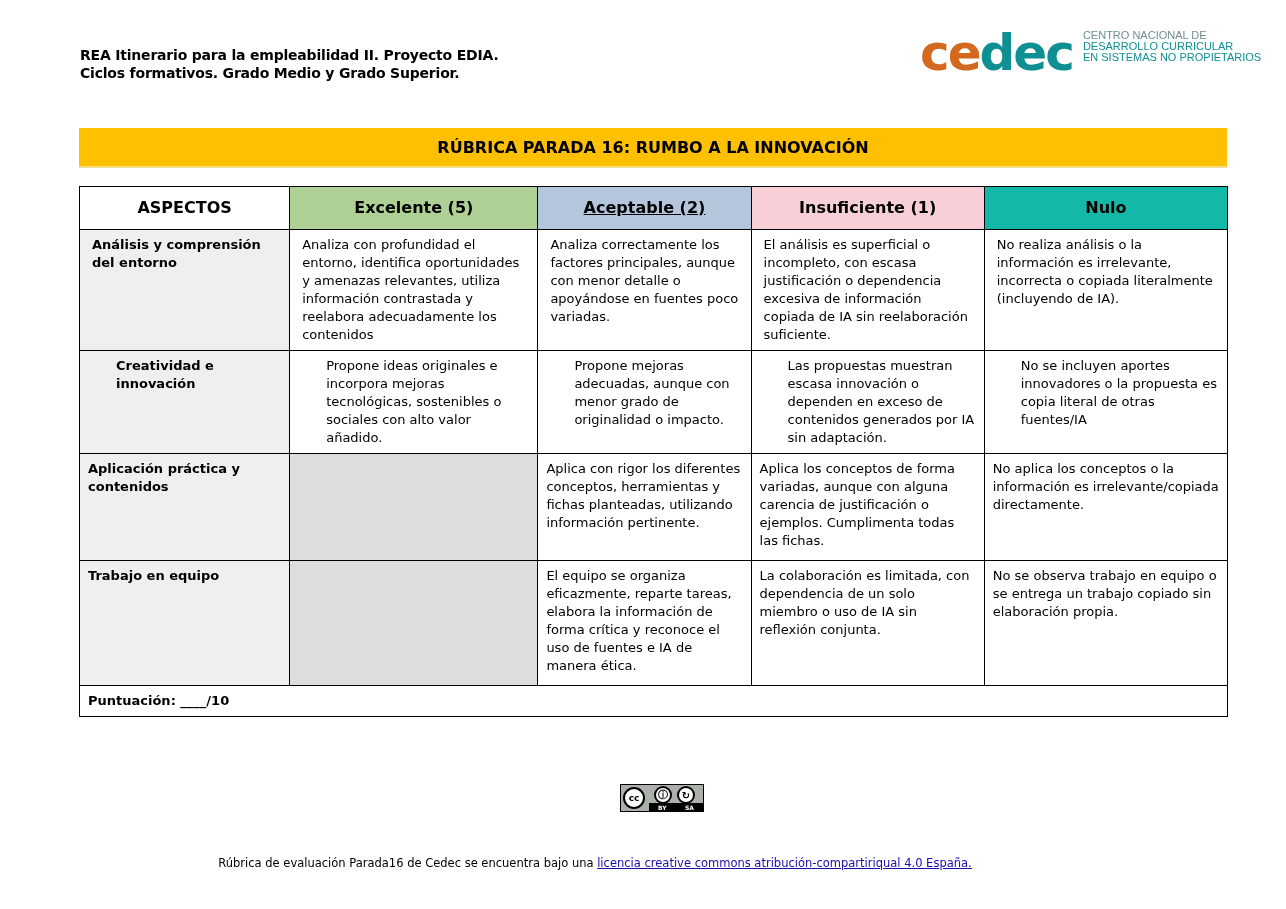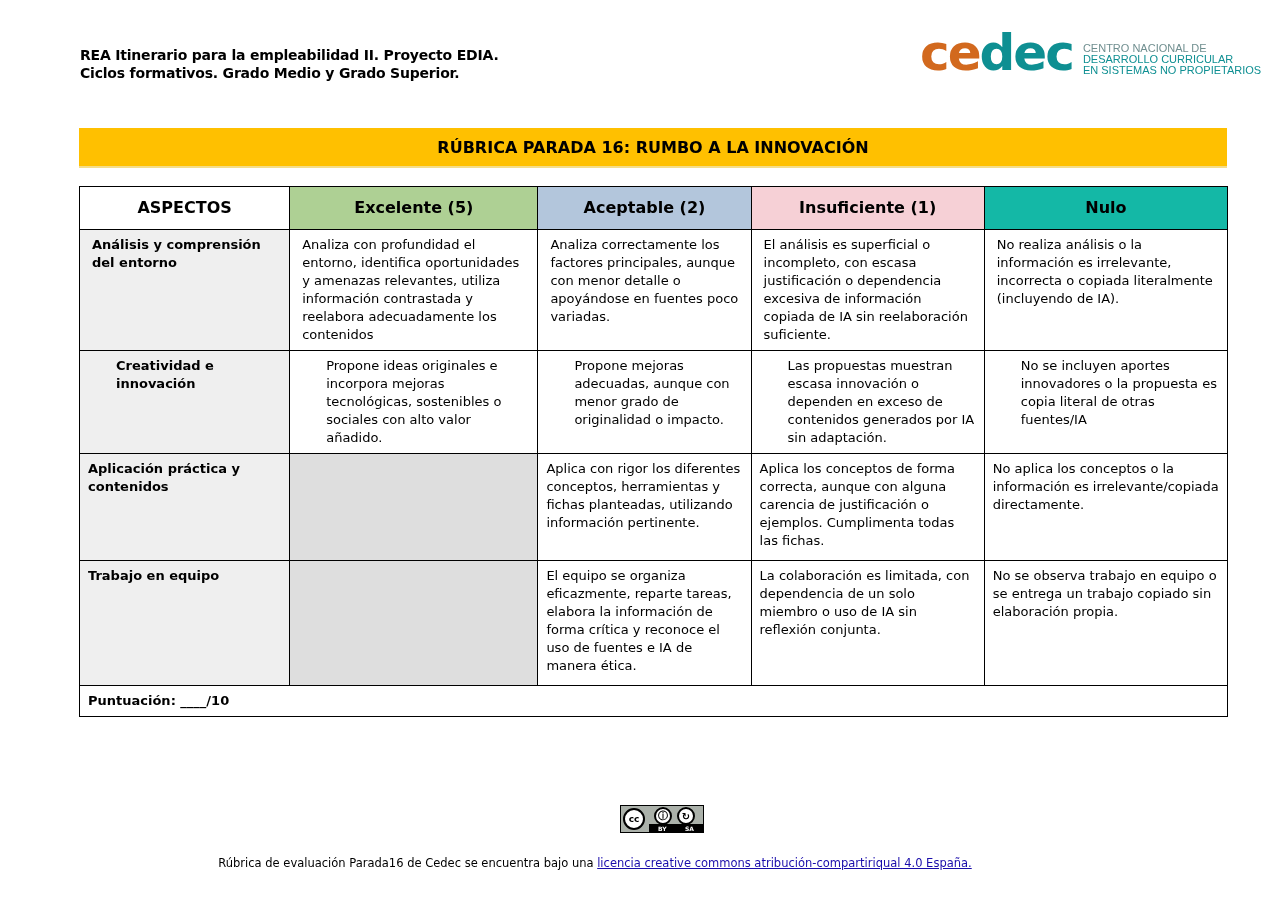--- a/index.html
+++ b/index.html
@@ -1,40 +1,40 @@
 <!DOCTYPE html>
 <html><head>
 <meta charset="utf-8">
 <style>
   html, body { margin:0; padding:0; background:#ffffff; }
   body { width:1286px; height:909px; position:relative; font-family:"DejaVu Sans", sans-serif; color:#000; overflow:hidden; }
   .doc-header { position:absolute; left:80px; top:46px; font-weight:bold; font-size:14px; line-height:18px; letter-spacing:-0.2px; }
-  .logo { position:absolute; left:920px; top:30px; display:flex; align-items:flex-end; }
+  .logo { position:absolute; left:920px; top:30px; display:flex; align-items:flex-start; }
   .logo-word { font-family:"DejaVu Sans", sans-serif; font-size:50px; font-weight:bold; letter-spacing:-2px; line-height:46px; }
   .logo-word .c1 { color:#d2691e; }
   .logo-word .c2 { color:#0e8f92; }
   .logo-sub { margin-left:10px; font-family:"Liberation Sans", sans-serif; font-size:11px; line-height:11px; color:#0e8f92; text-transform:uppercase; }
   .logo-sub div:first-child { color:#6f8e8f; }
   .title-bar { position:absolute; left:79px; top:128px; width:1148px; height:38px; background:#ffc000; border-bottom:2px solid #f4dd8a; display:flex; align-items:center; justify-content:center; font-weight:bold; font-size:16px; }
   table.rubric { position:absolute; left:79px; top:186px; width:1149px; border-collapse:collapse; table-layout:fixed; font-size:13px; }
   table.rubric td, table.rubric th { border:1.5px solid #000; vertical-align:top; padding:6px 8px; line-height:18px; }
   table.rubric th { height:30px; vertical-align:middle; font-size:16px; font-weight:bold; text-align:center; padding:6px 4px; }
   th.h-asp { background:#ffffff; }
   th.h-exc { background:#aed094; }
-  th.h-ace { background:#b3c6dc; }
+  th.h-ace { background:#b3c6dc;text-decoration:underline; }
   th.h-ins { background:#f6d0d6; }
   th.h-nul { background:#14b8a6; }
   td.aspect { background:#efefef; font-weight:bold; vertical-align:middle; }
   td.disabled { background:#dedede; }
   tr.r1 td { height:94px;padding-left:12px; }
   tr.r2 td { height:76px;padding-left:36px; }
   tr.r3 td { height:94px; }
   tr.r4 td { height:112px; }
   td.score { font-weight:bold; height:18px; padding:6px 8px; vertical-align:middle; }
-  .cc-badge { position:absolute; left:620px; top:805px; width:84px; height:28px; background:#abb1aa; border:1px solid #000; box-sizing:border-box; }
+  .cc-badge { position:absolute; left:620px; top:784px; width:84px; height:28px; background:#abb1aa; border:1px solid #000; box-sizing:border-box; }
   .cc-badge .cc { position:absolute; left:2px; top:2px; width:22px; height:22px; border-radius:50%; background:#fff; border:2px solid #000; box-sizing:border-box; font-size:9px; font-weight:bold; display:flex; align-items:center; justify-content:center; }
   .cc-badge .by { position:absolute; left:33px; top:1px; width:18px; height:18px; border-radius:50%; background:#fff; border:2px solid #000; box-sizing:border-box; font-size:10px; font-weight:bold; display:flex; align-items:center; justify-content:center; }
   .cc-badge .sa { position:absolute; left:56px; top:1px; width:18px; height:18px; border-radius:50%; background:#fff; border:2px solid #000; box-sizing:border-box; font-size:10px; font-weight:bold; display:flex; align-items:center; justify-content:center; }
   .cc-badge .strip { position:absolute; left:28px; right:0; bottom:0; height:8px; background:#000; color:#fff; font-size:6px; font-weight:bold; display:flex; justify-content:space-around; align-items:center; }
   .footer { position:absolute; left:0; width:1190px; top:856px; text-align:center; font-size:11.5px; }
   .footer a { color:#1a0dab; text-decoration:underline; }
 </style>
 </head>
 <body>
 
@@ -81,21 +81,21 @@
     <td class="aspect">Creatividad e innovación</td>
     <td>Propone ideas originales e incorpora mejoras tecnológicas, sostenibles o sociales con alto valor añadido.</td>
     <td>Propone mejoras adecuadas, aunque con menor grado de originalidad o impacto.</td>
     <td>Las propuestas muestran escasa innovación o dependen en exceso de contenidos generados por IA sin adaptación.</td>
     <td>No se incluyen aportes innovadores o la propuesta es copia literal de otras fuentes/IA</td>
   </tr>
   <tr class="r3">
     <td class="aspect">Aplicación práctica y contenidos</td>
     <td class="disabled"></td>
     <td>Aplica con rigor los diferentes conceptos, herramientas y fichas planteadas, utilizando información pertinente.</td>
-    <td>Aplica los conceptos de forma correcta, aunque con alguna carencia de justificación o ejemplos. Cumplimenta todas las fichas.</td>
+    <td>Aplica los conceptos de forma variadas, aunque con alguna carencia de justificación o ejemplos. Cumplimenta todas las fichas.</td>
     <td>No aplica los conceptos o la información es irrelevante/copiada directamente.</td>
   </tr>
   <tr class="r4">
     <td class="aspect">Trabajo en equipo</td>
     <td class="disabled"></td>
     <td>El equipo se organiza eficazmente, reparte tareas, elabora la información de forma crítica y reconoce el uso de fuentes e IA de manera ética.</td>
     <td>La colaboración es limitada, con dependencia de un solo miembro o uso de IA sin reflexión conjunta.</td>
     <td>No se observa trabajo en equipo o se entrega un trabajo copiado sin elaboración propia.</td>
   </tr>
   <tr>

